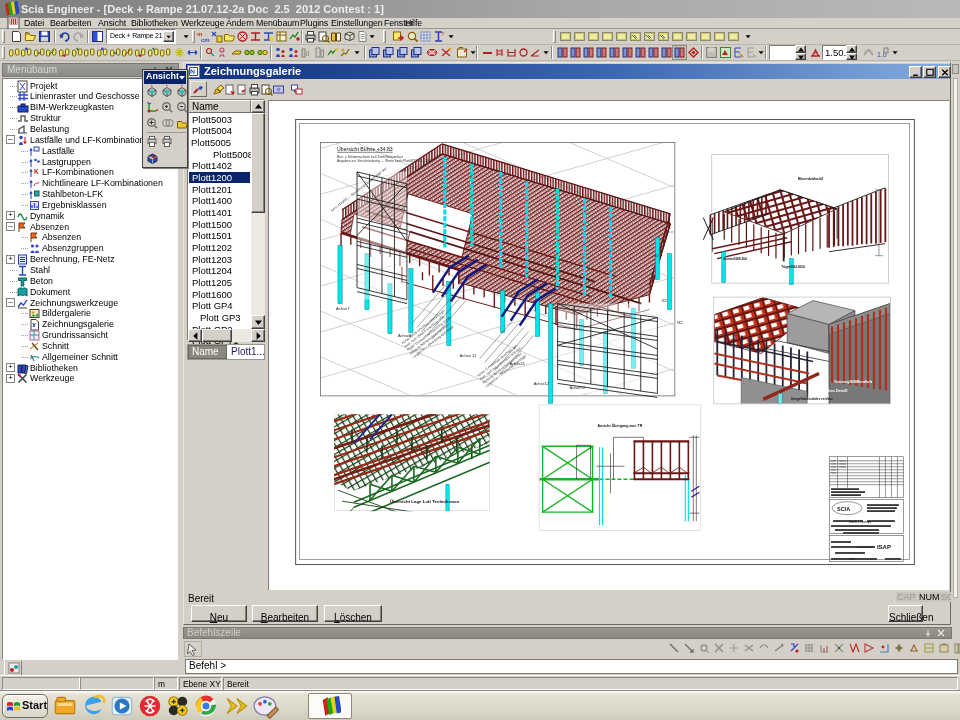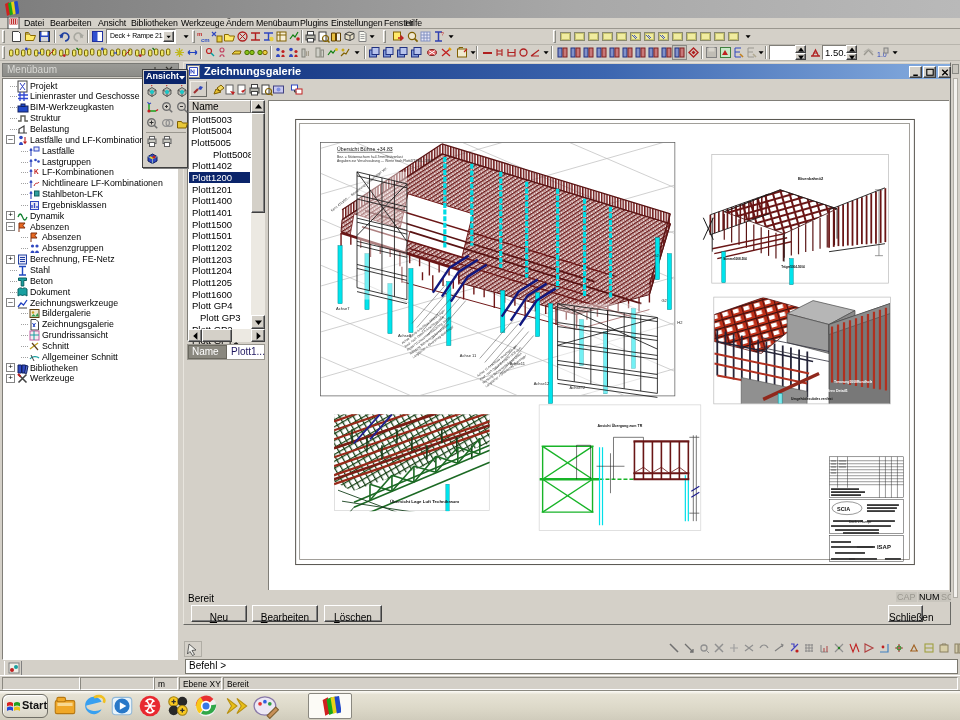--- a/index.html
+++ b/index.html
@@ -12,20 +12,21 @@
 
 <div class="abs" style="left:0;top:0;width:960px;height:18px;background:linear-gradient(90deg,#7d7d7d 0%,#929292 30%,#a8a8a8 60%,#b9b9b9 100%);">
  <svg class="abs" style="left:3px;top:1px" width="16" height="16" viewBox="0 0 16 16">
   <g>
         <path d="M2 3 l4 -2 2 12 -4 2z" fill="#d02020"></path>
         <path d="M5 2.4 l4 -1.6 2 12 -4 1.6z" fill="#18a818"></path>
         <path d="M8 1.2 l4 -1 2 12 -4 1.4z" fill="#e8d018"></path>
         <path d="M11 0.6 l3.5 -0.6 2 12.4 -3.7 1z" fill="#2048c8"></path>
       </g>
  </svg>
+ <span class="abs" style="left:21px;top:2.5px;font-size:11px;font-weight:bold;color:#ececec;letter-spacing:0px;">Scia Engineer - [Deck + Rampe 21.07.12-2a Doc&nbsp; 2.5&nbsp; 2012 Contest : 1]</span>
 </div>
 <div class="abs" style="left:0;top:18px;width:960px;height:11px;background:#d5d1c9;border-bottom:1px solid #9a978f;">
 <svg class="abs" style="left:7px;top:-1px" width="14" height="13" viewBox="0 0 14 13">
       <rect x="1" y="0" width="11" height="12" fill="#fff" stroke="#404040"></rect>
       <rect x="2.5" y="1.5" width="8" height="6" fill="#c03030"></rect>
       <path d="M3.5 2 v5 M5.5 2 v5 M7.5 2 v5 M9.5 2 v5" stroke="#fff" stroke-width="0.7"></path>
     </svg>
 <span class="abs" style="left:24px;top:0px;font-size:8.8px;color:#000;letter-spacing:-0.1px;">Datei</span>
 <span class="abs" style="left:50px;top:0px;font-size:8.8px;color:#000;letter-spacing:-0.1px;">Bearbeiten</span>
 <span class="abs" style="left:98px;top:0px;font-size:8.8px;color:#000;letter-spacing:-0.1px;">Ansicht</span>
@@ -1404,20 +1405,27 @@
       <path d="M4 5 l3 1.5" stroke="#e8d020" stroke-width="1.6"></path>
       <circle cx="8" cy="5" r="1.6" fill="#c02020"></circle>
     </svg>
 <div class="abs" style="left:3px;top:62px;width:40px;height:1px;border-top:1px solid #9a978f;"></div>
 </div>
 <div class="abs" style="left:951px;top:62px;width:9px;height:563px;background:#d4d0c8;">
     <div class="abs" style="left:1px;top:2px;width:7px;height:10px;border:1px solid #8a8a84;background:#c8c5bd;"></div>
     <div class="abs" style="left:2px;top:16px;width:5px;height:520px;background:#f4f2ee;border:1px solid #b0ada5;"></div>
   </div>
 <div class="abs" style="left:182px;top:626px;width:778px;height:32px;background:#d4d0c8;">
+<div class="abs" style="left:1px;top:1px;width:769px;height:12px;background:linear-gradient(180deg,#98968f,#8a8880);border:1px solid #79776f;">
+      <span class="abs" style="left:3px;top:-1px;font-size:10px;color:#cfccc4;">Befehlszeile</span>
+      <svg class="abs" style="right:6px;top:1px" width="20" height="10" viewBox="0 0 20 10">
+        <path d="M3 1 v4 M1 5 h4 M3 5 v3" stroke="#e8e6e0" fill="none"></path>
+        <path d="M13 1 l6 6 M19 1 l-6 6" stroke="#e8e6e0" stroke-width="1.2"></path>
+      </svg>
+    </div>
 <div class="abs" style="left:2px;top:15px;width:18px;height:16px;border:1px solid #b0ada5;">
       <svg width="14" height="14" viewBox="0 0 14 14">
         <path d="M4 2 l7 6 -4 0.5 2.5 4 -2 1 -2.5-4 -2.5 2.5z" fill="#f0f0ec" stroke="#404040" stroke-width="0.8"></path>
       </svg>
     </div>
 <svg class="abs" style="left:486px;top:16px" width="12" height="12" viewBox="0 0 12 12">
       <path d="M2 2 l8 8" stroke="#707070" stroke-width="1.6"></path>
     </svg>
 <svg class="abs" style="left:501px;top:16px" width="12" height="12" viewBox="0 0 12 12">
       <path d="M2 2 l8 8 m0-3 v3 h-3" stroke="#707070" stroke-width="1.3" fill="none"></path>

